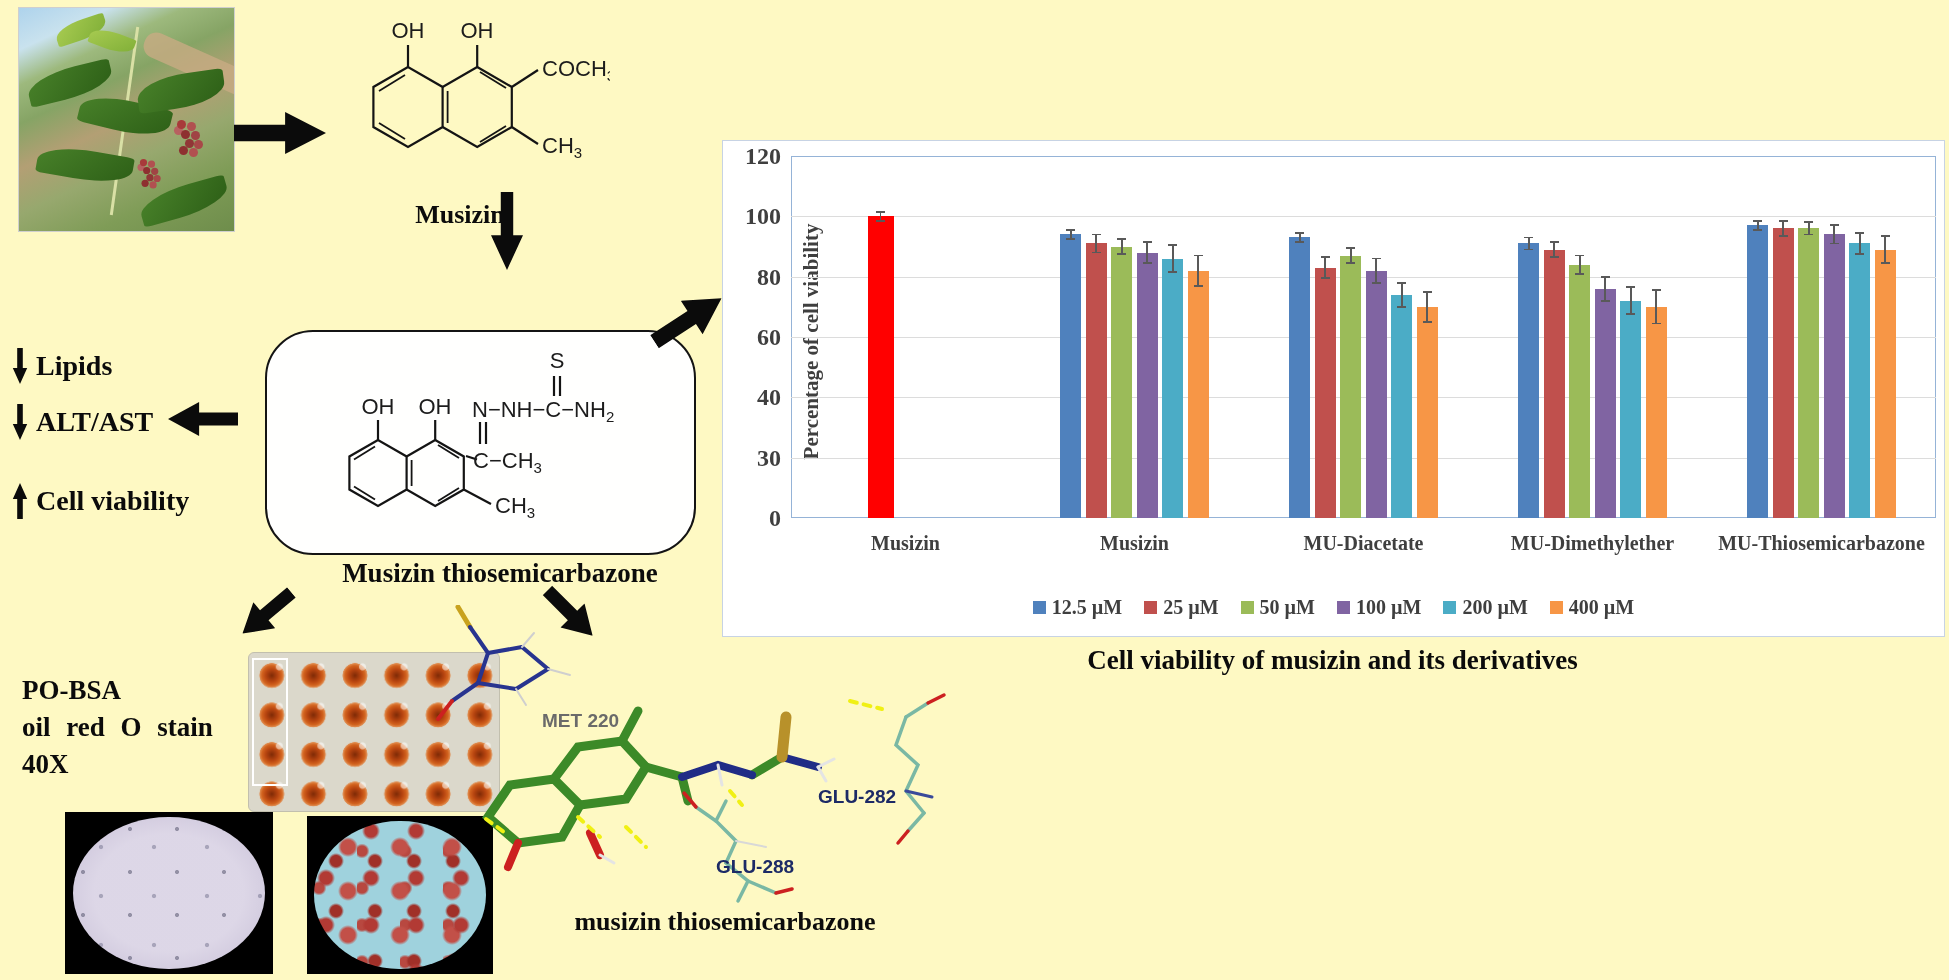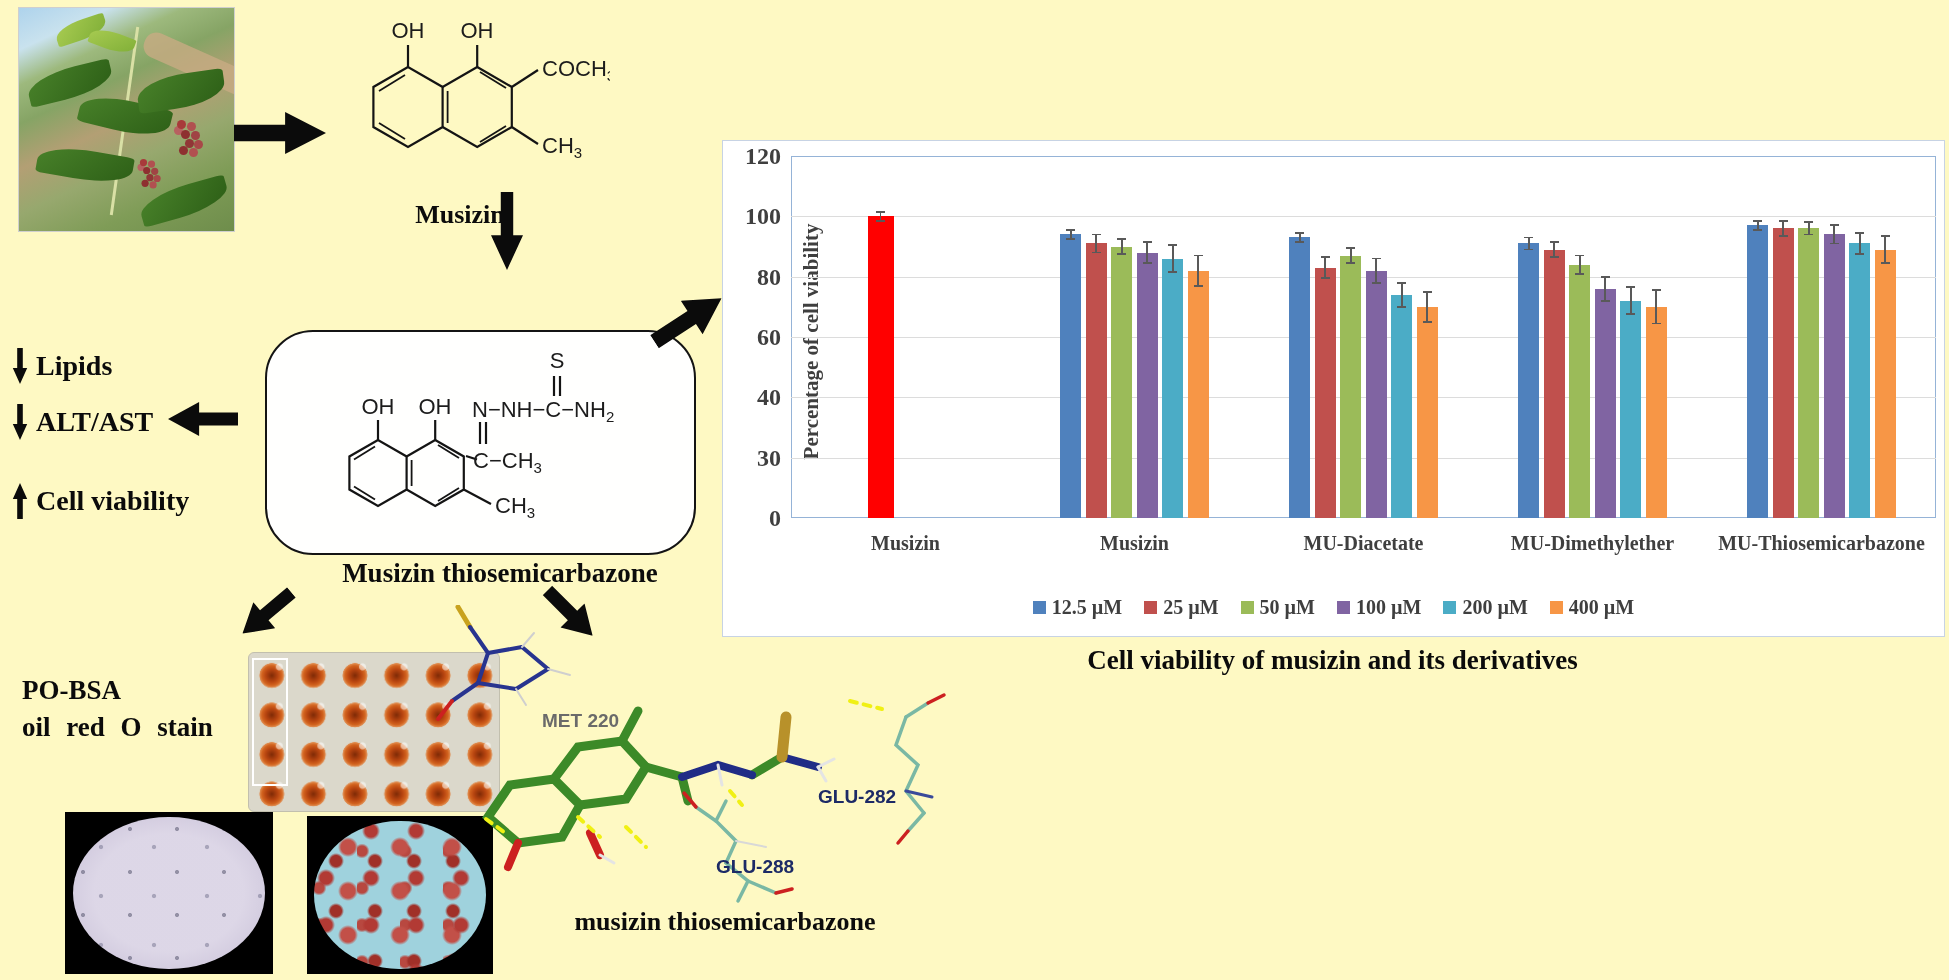--- a/index.html
+++ b/index.html
@@ -205,20 +205,21 @@
 
   <div class="arrow" style="left:538px;top:596px;width:64px;height:34px;transform:rotate(45deg);">
     <svg viewBox="0 0 90 36" preserveAspectRatio="none">
         <polygon points="0,11 50,11 50,0 90,18 50,36 50,25 0,25"></polygon>
       </svg>
   </div>
 
   <div id="stain-text" class="abs">
     <div>PO-BSA</div>
     <div class="wide">oil red O stain</div>
+    <div>40X</div>
   </div>
   <div id="plate" class="abs"></div>
   <div id="plate-bracket" class="abs"></div>
   <div id="micro1" class="abs scope" style="left:65px;top:812px;width:208px;height:162px;">
     <div class="lens"></div>
   </div>
   <div id="micro2" class="abs scope" style="left:307px;top:816px;width:186px;height:158px;">
     <div class="lens"></div>
   </div>
 

